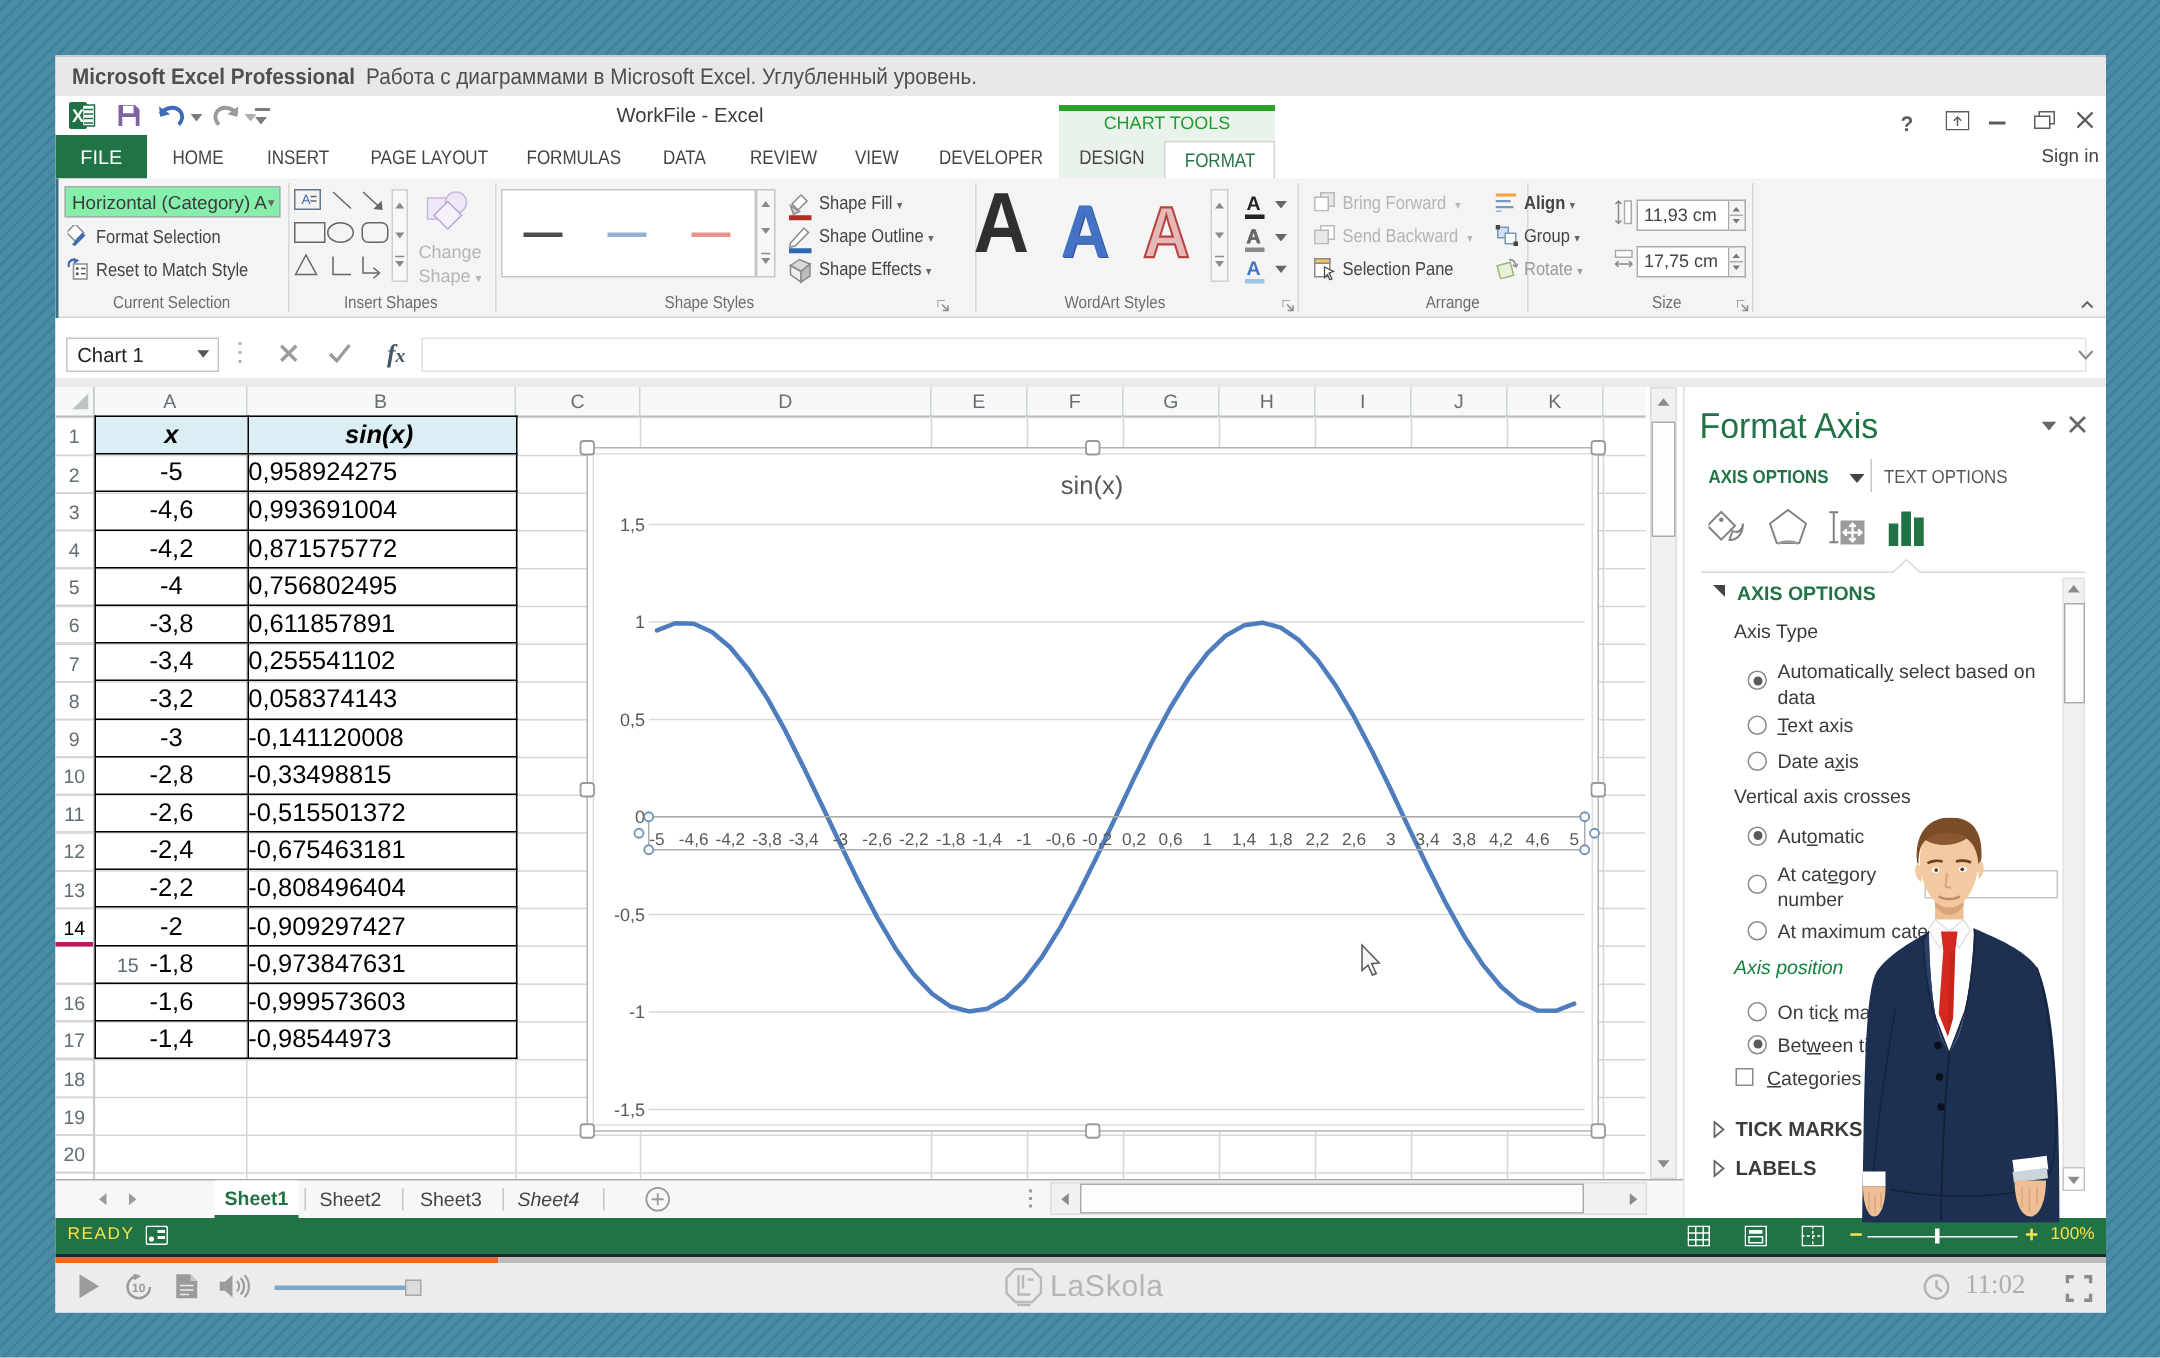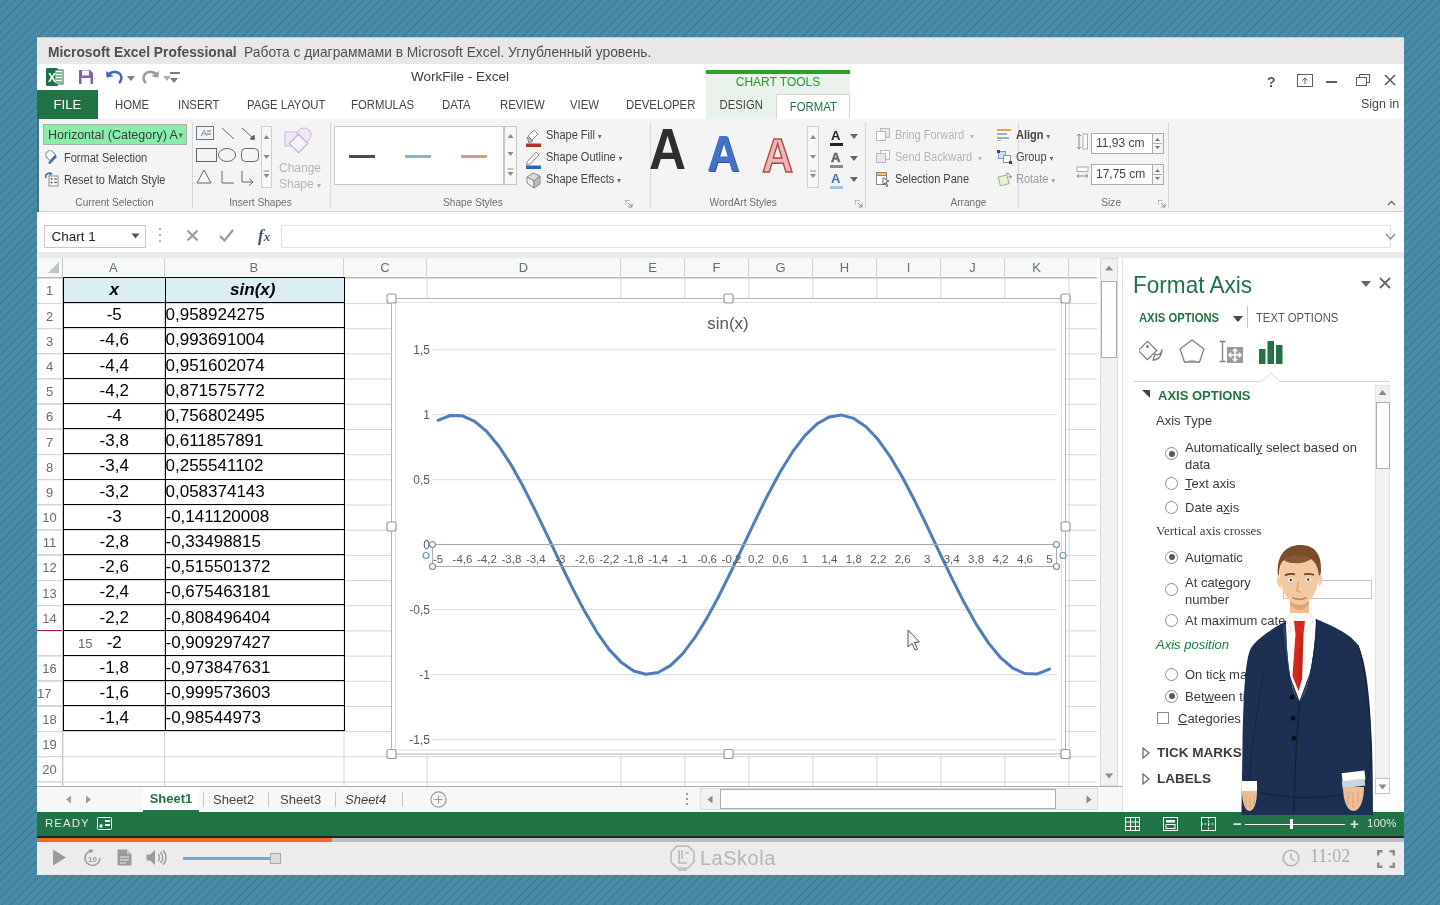--- a/index.html
+++ b/index.html
@@ -372,24 +372,24 @@
 <div style="position:absolute;left:37px;top:353.9px;width:25px;height:25.18px;line-height:25.18px;text-align:center;color:#5f6d75;font-size:13px;border-bottom:1px solid #d6d6d6;">4</div>
 <div style="position:absolute;left:37px;top:379.1px;width:25px;height:25.18px;line-height:25.18px;text-align:center;color:#5f6d75;font-size:13px;border-bottom:1px solid #d6d6d6;">5</div>
 <div style="position:absolute;left:37px;top:404.3px;width:25px;height:25.18px;line-height:25.18px;text-align:center;color:#5f6d75;font-size:13px;border-bottom:1px solid #d6d6d6;">6</div>
 <div style="position:absolute;left:37px;top:429.5px;width:25px;height:25.18px;line-height:25.18px;text-align:center;color:#5f6d75;font-size:13px;border-bottom:1px solid #d6d6d6;">7</div>
 <div style="position:absolute;left:37px;top:454.7px;width:25px;height:25.18px;line-height:25.18px;text-align:center;color:#5f6d75;font-size:13px;border-bottom:1px solid #d6d6d6;">8</div>
 <div style="position:absolute;left:37px;top:479.8px;width:25px;height:25.18px;line-height:25.18px;text-align:center;color:#5f6d75;font-size:13px;border-bottom:1px solid #d6d6d6;">9</div>
 <div style="position:absolute;left:37px;top:505.0px;width:25px;height:25.18px;line-height:25.18px;text-align:center;color:#5f6d75;font-size:13px;border-bottom:1px solid #d6d6d6;">10</div>
 <div style="position:absolute;left:37px;top:530.2px;width:25px;height:25.18px;line-height:25.18px;text-align:center;color:#5f6d75;font-size:13px;border-bottom:1px solid #d6d6d6;">11</div>
 <div style="position:absolute;left:37px;top:555.4px;width:25px;height:25.18px;line-height:25.18px;text-align:center;color:#5f6d75;font-size:13px;border-bottom:1px solid #d6d6d6;">12</div>
 <div style="position:absolute;left:37px;top:580.6px;width:25px;height:25.18px;line-height:25.18px;text-align:center;color:#5f6d75;font-size:13px;border-bottom:1px solid #d6d6d6;">13</div>
-<div style="position:absolute;left:37px;top:605.7px;width:25px;height:25.18px;line-height:25.18px;text-align:center;color:#737373;font-size:13px;border-bottom:1px solid #be185d;">14</div>
+<div style="position:absolute;left:37px;top:605.7px;width:25px;height:25.18px;line-height:25.18px;text-align:center;color:#000000;font-size:13px;border-bottom:3px solid #be185d;">14</div>
 <div style="position:absolute;left:37px;top:630.9px;width:25px;height:25.18px;line-height:25.18px;text-align:center;color:#5f6d75;font-size:13px;border-bottom:1px solid #d6d6d6;padding-left:41px;">15</div>
 <div style="position:absolute;left:37px;top:656.1px;width:25px;height:25.18px;line-height:25.18px;text-align:center;color:#5f6d75;font-size:13px;border-bottom:1px solid #d6d6d6;">16</div>
-<div style="position:absolute;left:37px;top:681.3px;width:25px;height:25.18px;line-height:25.18px;text-align:left;color:#5f6d75;font-size:13px;border-bottom:1px solid #d6d6d6;">17</div>
+<div style="position:absolute;left:37px;top:681.3px;width:25px;height:25.18px;line-height:25.18px;text-align:center;color:#5f6d75;font-size:13px;border-bottom:1px solid #d6d6d6;">17</div>
 <div style="position:absolute;left:37px;top:706.5px;width:25px;height:25.18px;line-height:25.18px;text-align:center;color:#5f6d75;font-size:13px;border-bottom:1px solid #d6d6d6;">18</div>
 <div style="position:absolute;left:37px;top:731.6px;width:25px;height:25.18px;line-height:25.18px;text-align:center;color:#5f6d75;font-size:13px;border-bottom:1px solid #d6d6d6;">19</div>
 <div style="position:absolute;left:37px;top:756.8px;width:25px;height:25.18px;line-height:25.18px;text-align:center;color:#5f6d75;font-size:13px;border-bottom:1px solid #d6d6d6;">20</div>
 <div class="abs" style="left:62px;top:258px;width:1px;height:528px;background:#c5c8cb;"></div>
 
 <table style="position:absolute;left:63px;top:277px;border-collapse:collapse;table-layout:fixed;width:281px;font-size:17px;color:#000;">
       <colgroup>
         <col style="width:101.5px">
         <col style="width:179.5px">
       </colgroup>
@@ -398,24 +398,20 @@
   <td class="ca">x</td>
           <td class="cb" style="text-align:center;">sin(x)</td>
  </tr>
 <tr>
           <td class="ca">-5</td>
           <td class="cb">0,958924275</td>
         </tr>
 <tr>
           <td class="ca">-4,6</td>
           <td class="cb">0,993691004</td>
-        </tr>
-<tr>
-          <td class="ca">-4,4</td>
-          <td class="cb">0,951602074</td>
         </tr>
 <tr>
           <td class="ca">-4,2</td>
           <td class="cb">0,871575772</td>
         </tr>
 <tr>
           <td class="ca">-4</td>
           <td class="cb">0,756802495</td>
         </tr>
 <tr>
@@ -571,21 +567,21 @@
 <div class="abs" style="left:686px;top:793px;width:2px;height:2px;background:#9b9b9b;box-shadow:0 5px 0 #9b9b9b,0 10px 0 #9b9b9b;"></div>
 <div class="abs" style="left:700px;top:788px;width:398px;height:22px;background:#f1f1f1;border:1px solid #dcdcdc;"></div>
 <svg class="abs" style="left:706px;top:795px;" width="8" height="9" viewBox="0 0 8 9">
       <path d="M6.5 0.5 L1.5 4.5 L6.5 8.5 Z" fill="#8a8a8a"></path>
     </svg>
 <div class="abs" style="left:720px;top:789px;width:336px;height:20px;background:#fdfdfd;border:1px solid #ababab;"></div>
 <svg class="abs" style="left:1085px;top:795px;" width="8" height="9" viewBox="0 0 8 9">
       <path d="M1.5 0.5 L6.5 4.5 L1.5 8.5 Z" fill="#8a8a8a"></path>
     </svg>
 
-<div class="abs" style="left:37px;top:812px;width:1367px;height:24px;background:#217346;color:#e5e5e5;">
+<div class="abs" style="left:37px;top:812px;width:1367px;height:24px;background:#217346;color:#fde047;">
  <span style="position:absolute;left:8px;top:5px;font-size:11.5px;letter-spacing:1px;">READY</span>
  <svg style="position:absolute;left:60px;top:5px;" width="15" height="13" viewBox="0 0 15 13">
    <rect x="0.5" y="0.5" width="14" height="12" rx="1" fill="none" stroke="#fff"></rect>
    <circle cx="4" cy="9" r="1.7" fill="#fff"></circle>
         <rect x="8" y="3" width="5" height="2" fill="#fff"></rect>
         <rect x="8" y="7" width="5" height="2" fill="#fff"></rect>
  </svg>
  <svg style="position:absolute;left:1088px;top:5px;" width="15" height="14" viewBox="0 0 15 14">
         <rect x="0.5" y="0.5" width="14" height="13" fill="none" stroke="#fff"></rect>
         <line x1="0" y1="5" x2="15" y2="5" stroke="#fff"></line>
@@ -700,21 +696,21 @@
 <div class="abs" style="left:1142px;top:390px;width:0;height:0;border-left:8px solid transparent;border-top:8px solid #444;"></div>
 <div class="abs" style="left:1158px;top:388px;font-size:13px;font-weight:bold;color:#217346;">AXIS OPTIONS</div>
 <div class="abs" style="left:1156px;top:413px;font-size:13px;color:#3b3b3b;">Axis Type</div>
 <div class="abs" style="left:1165.0px;top:447.0px;width:13px;height:13px;border:1px solid #8a8a8a;border-radius:50%;background:#fff;"></div>
     <div class="abs" style="left:1168.5px;top:450.5px;width:6px;height:6px;border-radius:50%;background:#595959;"></div>
 <div class="abs" style="left:1185px;top:440px;font-size:13px;color:#3b3b3b;line-height:16.5px;">Automaticall<u>y</u> select based on<br>data</div>
 <div class="abs" style="left:1165.0px;top:476.5px;width:13px;height:13px;border:1px solid #8a8a8a;border-radius:50%;background:#fff;"></div>
 <div class="abs" style="left:1185px;top:476px;font-size:13px;color:#3b3b3b;"><u>T</u>ext axis</div>
 <div class="abs" style="left:1165.0px;top:500.5px;width:13px;height:13px;border:1px solid #8a8a8a;border-radius:50%;background:#fff;"></div>
 <div class="abs" style="left:1185px;top:500px;font-size:13px;color:#3b3b3b;">Date a<u>x</u>is</div>
-<div class="abs" style="left:1156px;top:523px;font-size:13px;color:#3b3b3b;font-family:Liberation Serif, serif;">Vertical axis crosses</div>
+<div class="abs" style="left:1156px;top:523px;font-size:13px;color:#3b3b3b;">Vertical axis crosses</div>
 <div class="abs" style="left:1165.0px;top:550.5px;width:13px;height:13px;border:1px solid #8a8a8a;border-radius:50%;background:#fff;"></div>
     <div class="abs" style="left:1168.5px;top:554px;width:6px;height:6px;border-radius:50%;background:#595959;"></div>
 <div class="abs" style="left:1185px;top:550px;font-size:13px;color:#3b3b3b;">Aut<u>o</u>matic</div>
 <div class="abs" style="left:1283px;top:580px;width:89px;height:19px;background:#fff;border:1px solid #c6c6c6;"></div>
 <div class="abs" style="left:1165.0px;top:582.5px;width:13px;height:13px;border:1px solid #8a8a8a;border-radius:50%;background:#fff;"></div>
 <div class="abs" style="left:1185px;top:575px;font-size:13px;color:#3b3b3b;line-height:16.5px;">At cat<u>e</u>gory<br>number</div>
 <div class="abs" style="left:1165.0px;top:613.5px;width:13px;height:13px;border:1px solid #8a8a8a;border-radius:50%;background:#fff;"></div>
 <div class="abs" style="left:1185px;top:613px;font-size:13px;color:#3b3b3b;">At maximum category</div>
 <div class="abs" style="left:1156px;top:637px;font-size:13px;color:#15803d;font-style:italic;">Axis position</div>
 <div class="abs" style="left:1165.0px;top:667.5px;width:13px;height:13px;border:1px solid #8a8a8a;border-radius:50%;background:#fff;"></div>

